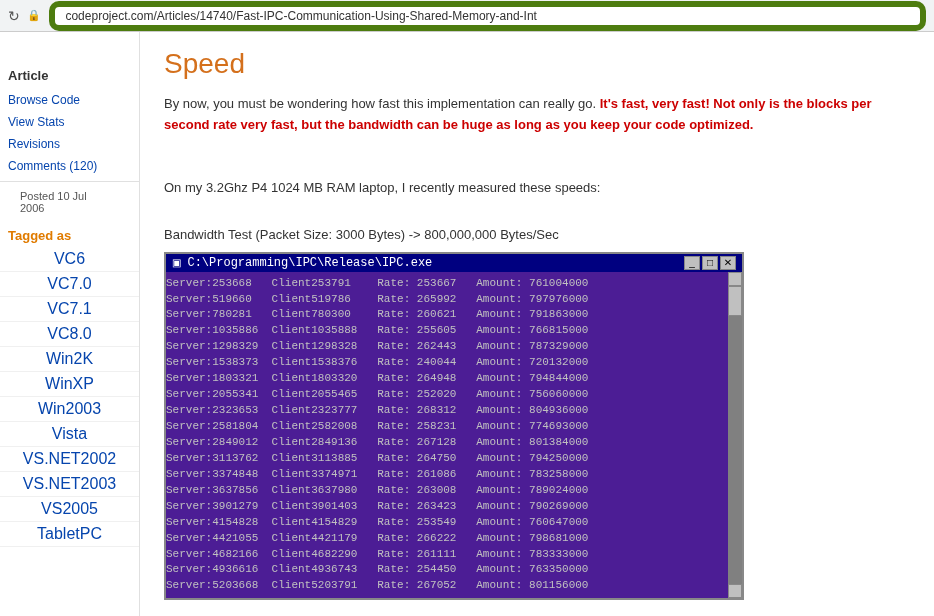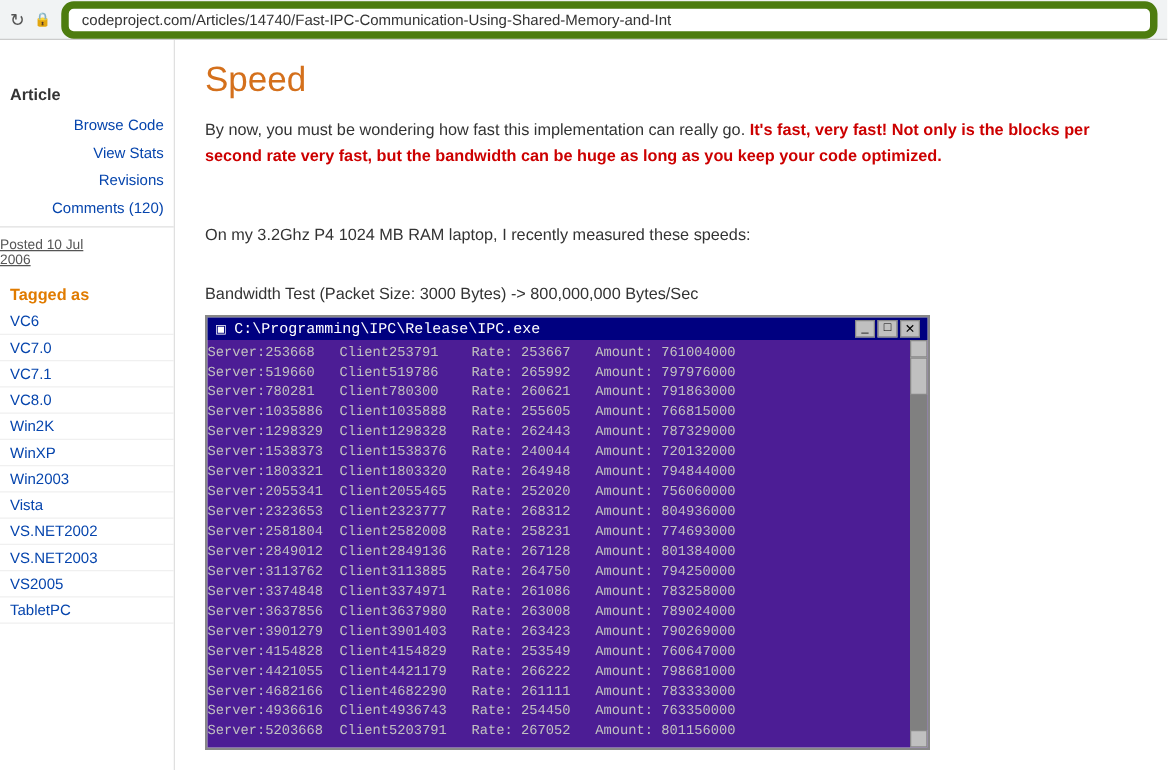--- a/index.html
+++ b/index.html
@@ -20,31 +20,31 @@
 
     .sidebar {
       width: 140px; min-width: 140px; border-right: 1px solid #e0e0e0;
       padding: 0; background: #fff;
     }
     .sidebar-section-title {
       font-weight: bold; font-size: 13px; padding: 10px 8px 6px 8px; color: #333; margin-top: 26px;
     }
     .sidebar-link {
       display: block; padding: 4px 8px; color: #0645ad; font-size: 12px;
-      text-decoration: none; cursor: pointer; text-align: right;
+      text-decoration: none; cursor: pointer;
     }
     .sidebar-divider { border: none; border-top: 1px solid #e0e0e0; margin: 4px 0; }
-    .sidebar-posted { font-size: 11px; color: #555; padding: 4px 0; text-decoration: underline; }
+    .sidebar-posted { font-size: 11px; color: #555; padding: 4px 20px; }
 
     .sidebar-tagged-title {
       font-weight: bold; font-size: 13px; padding: 10px 8px 4px 8px; color: #e07b00;
     }
     .sidebar-tag {
-      display: block; padding: 3px 8px; font-size: 12px; color: #0645ad;
-      text-decoration: none; cursor: pointer; border-bottom: 1px solid #f0f0f0;
+      display: block; padding: 3px 8px; font-size: 16px; color: #0645ad;
+      text-decoration: none; cursor: pointer; border-bottom: 1px solid #f0f0f0; text-align: center;
     }
 
     .main-content {
       flex: 1; padding: 16px 24px; overflow-y: auto;
     }
     .page-title {
       font-size: 28px; font-weight: normal; color: #d4701c; margin-bottom: 14px;
     }
     .intro-text {
       font-size: 13px; line-height: 1.6; color: #333; margin-bottom: 28px;

